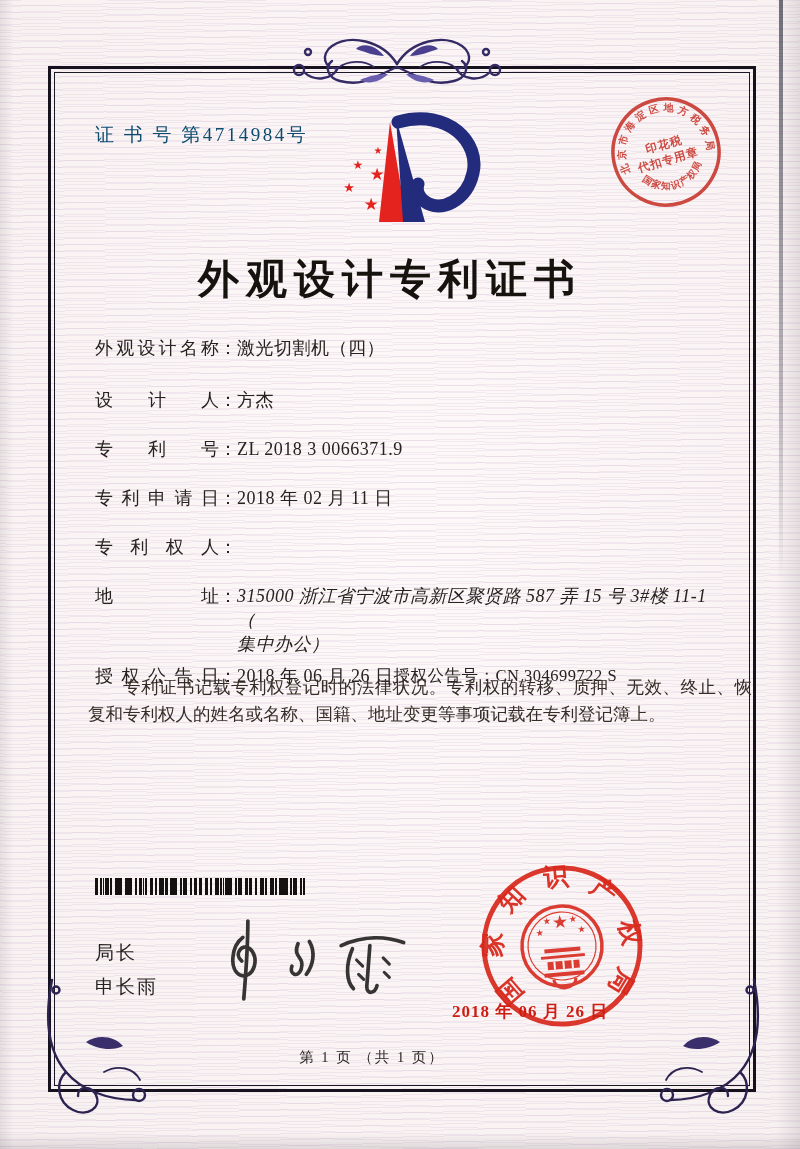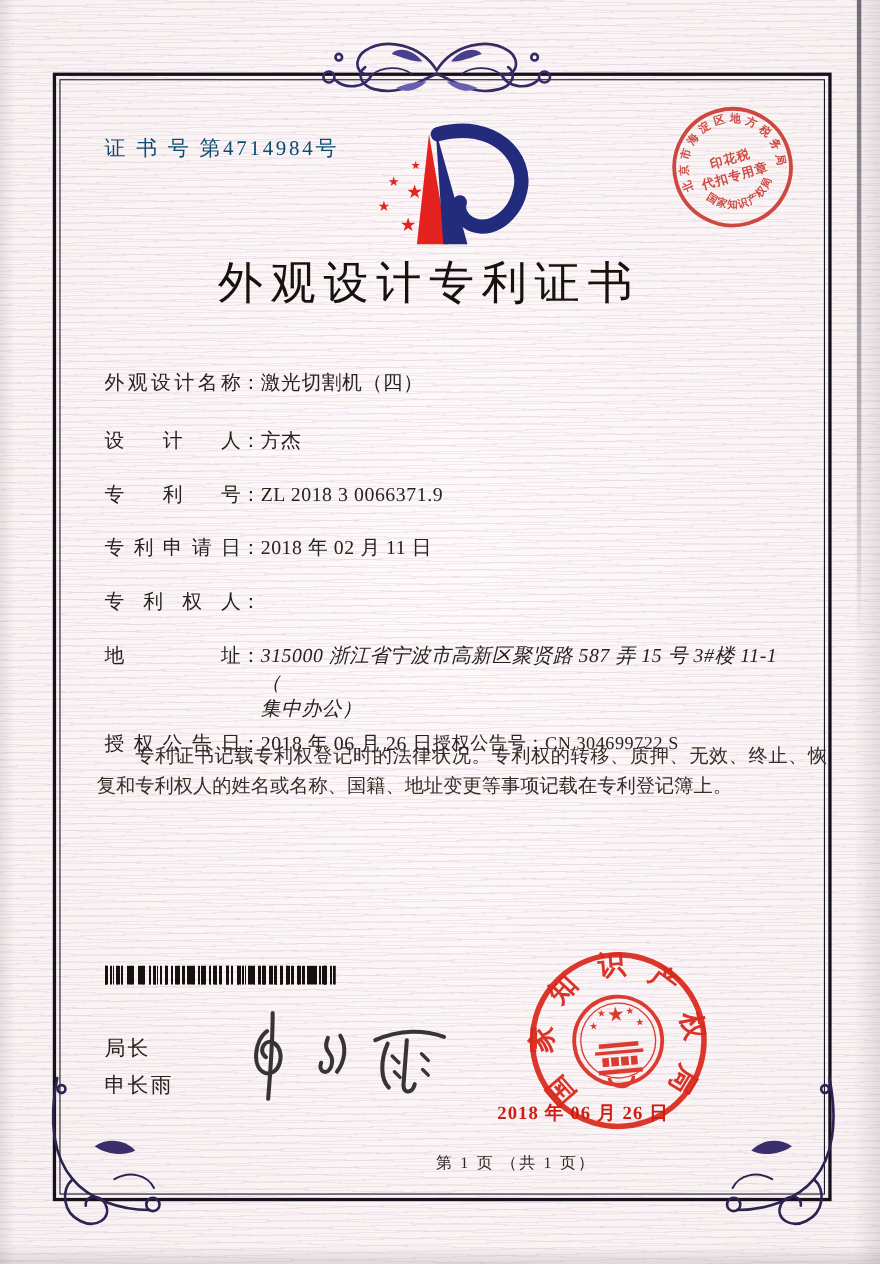--- a/index.html
+++ b/index.html
@@ -34,22 +34,22 @@
 
   .ornament-top{position:absolute;left:272px;top:30px;width:250px;height:64px;}
   .corner-flourish{position:absolute;width:112px;height:152px;}
   .corner-bl{left:36px;top:976px;}
   .corner-br{right:30px;top:976px;transform:scaleX(-1);}
 
   .cert-no{position:absolute;left:95px;top:122px;font-size:19px;letter-spacing:2.5px;color:#0c4a6e;}
 
   .logo{position:absolute;left:332px;top:106px;width:150px;height:130px;}
 
-  .doc-title{position:absolute;left:90px;top:230px;width:600px;text-align:center;
-    font-size:41px;font-weight:400;letter-spacing:7px;color:#16130f;}
+  .doc-title{position:absolute;left:90px;top:252px;width:600px;text-align:center;
+    font-size:41px;font-weight:700;letter-spacing:7px;color:#16130f;}
 
   .fields{position:absolute;left:95px;top:336px;width:625px;font-size:18px;color:#26221f;}
   .row{display:flex;align-items:flex-start;margin-bottom:25px;line-height:24px;}
   .row-first{margin-bottom:28px;}
   .row-addr{margin-bottom:8px;}
   .spread{display:inline-flex;justify-content:space-between;width:124px;flex:none;}
   .colon{flex:none;}
   .val{margin-left:0;letter-spacing:.5px;}
   .val-addr{white-space:pre-line;font-style:italic;}
   .grant-pair{font-size:16.5px;letter-spacing:.5px;}
@@ -69,21 +69,21 @@
   .signature-svg{position:absolute;left:212px;top:913px;width:205px;height:96px;}
 
   .seal-main{position:absolute;left:474px;top:858px;width:176px;height:176px;transform:rotate(-5deg);}
   .seal-main text{fill:#d8291d;font-weight:700;font-family:"Liberation Sans","DejaVu Sans",sans-serif;}
   .seal-date{position:absolute;left:452px;top:1000px;font-size:17px;color:#cf1d12;
     font-weight:600;letter-spacing:1px;}
 
   .seal-tax{position:absolute;left:606px;top:92px;width:120px;height:120px;transform:rotate(-16deg);opacity:.87;}
   .seal-tax text{fill:#c63127;font-weight:700;font-family:"Liberation Sans","DejaVu Sans",sans-serif;}
 
-  .footer{position:absolute;left:202px;top:1048px;width:340px;text-align:right;
+  .footer{position:absolute;left:202px;top:1048px;width:340px;text-align:center;
     font-size:14.5px;letter-spacing:2px;color:#2b2622;}
 </style>
 </head>
 <body>
 
 <div class="guilloche"></div>
 
 <div class="frame">
   <div class="frame-inner"></div>
 </div>

